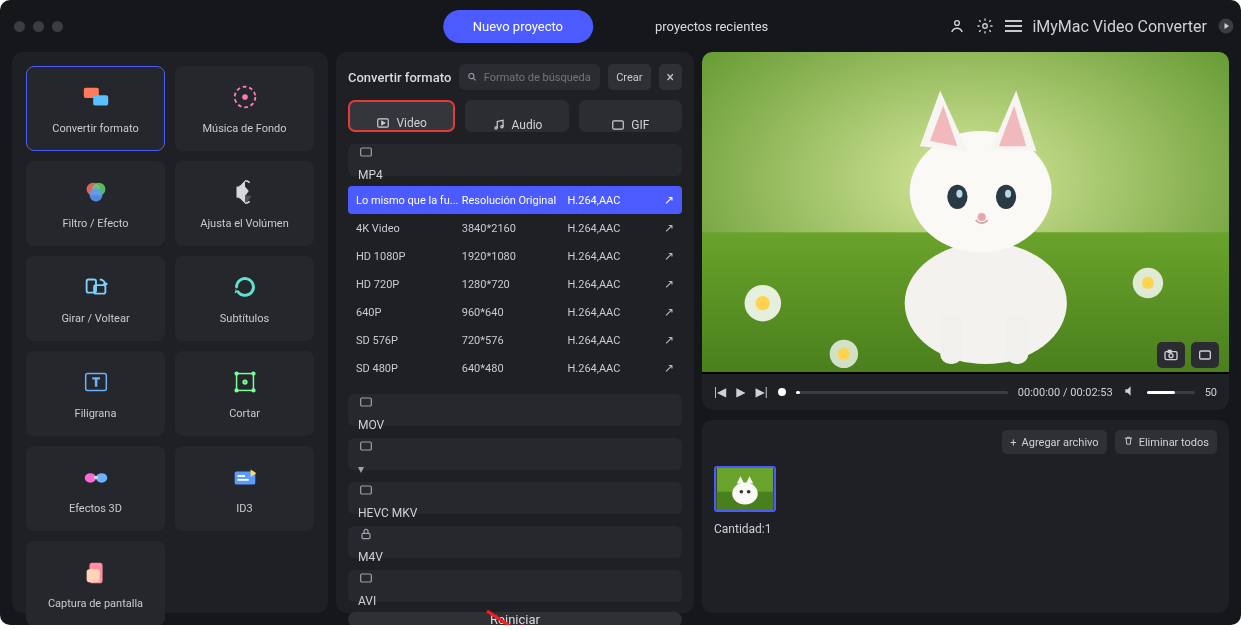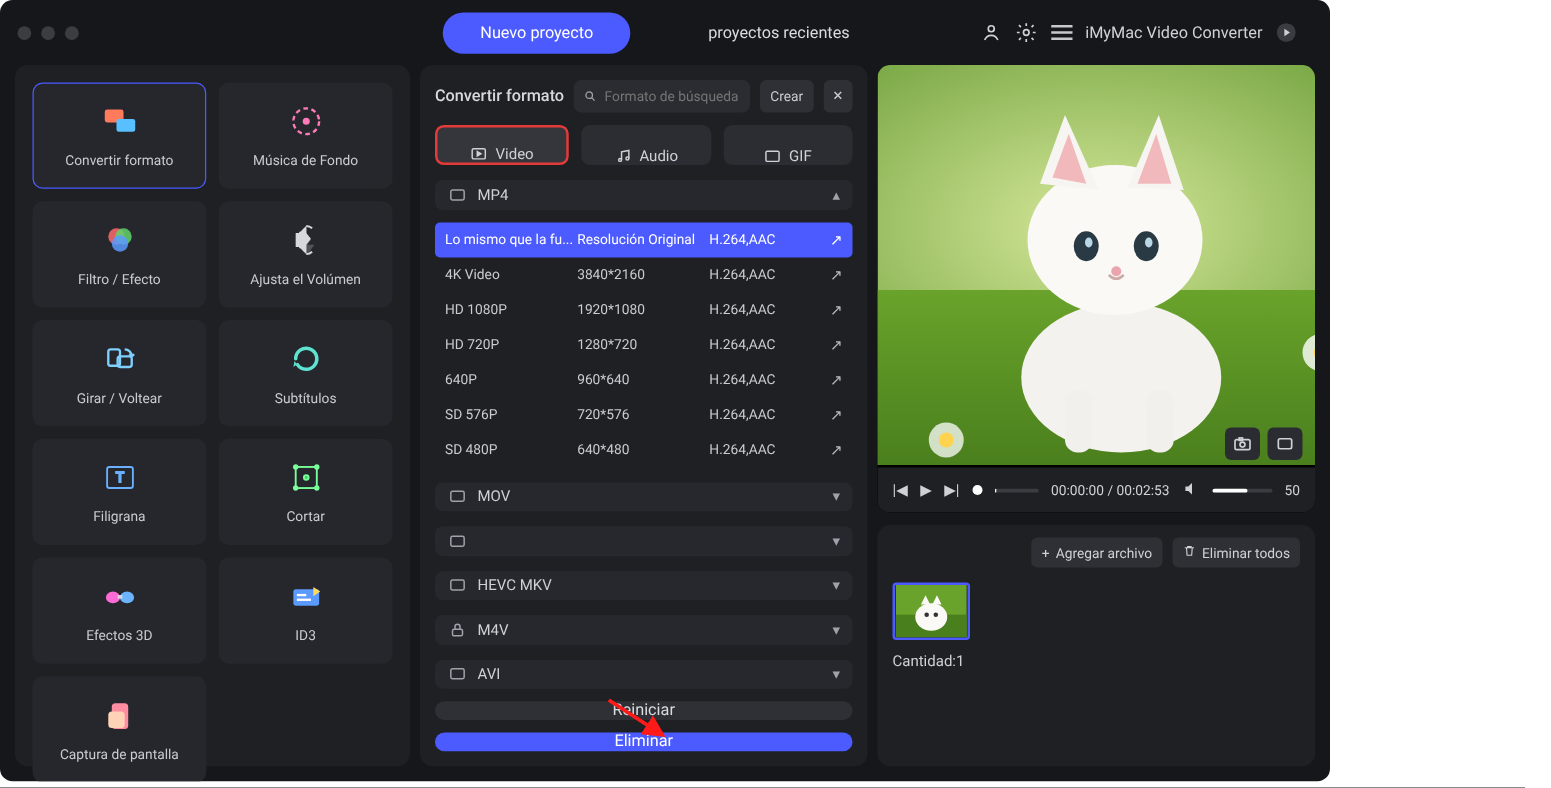--- a/index.html
+++ b/index.html
@@ -1,25 +1,25 @@
 <!DOCTYPE html>
 <html><head>
 <meta charset="utf-8">
 <style>
   * { box-sizing: border-box; margin: 0; padding: 0; font-family: -apple-system, "Segoe UI", Roboto, sans-serif; }
   body { background: #fff; width: 1241px; height: 630px; overflow: hidden; }
-  .window { width: 1064px; height: 625px; background: #16171a; border-radius: 10px; overflow: hidden; display: flex; flex-direction: column; }
+  .window { width: 1241px; height: 625px; background: #16171a; border-radius: 10px; overflow: hidden; display: flex; flex-direction: column; }
   
   .titlebar { height: 52px; display: flex; align-items: center; position: relative; }
   .traffic { display: flex; gap: 8px; padding-left: 14px; }
   .dot { width: 11px; height: 11px; border-radius: 50%; background: #3b3d41; }
   .tabs-top { position: absolute; left: 50%; transform: translateX(-50%); display: flex; gap: 32px; align-items: center; }
   .tab-pill { padding: 9px 30px; border-radius: 18px; font-size: 13px; color: #dadbe0; cursor: pointer; }
   .tab-pill.active { background: #4b5bff; color: #fff; }
-  .tb-right { margin-left: auto; display: flex; align-items: center; gap: 10px; padding-right: 26px; color: #cfd1d7; font-size: 13px; }
+  .tb-right { margin-left: auto; display: flex; align-items: center; gap: 10px; padding-right: 6px; color: #cfd1d7; font-size: 16px; }
   .ico { width: 18px; height: 18px; display: inline-flex; align-items: center; justify-content: center; }
   .ico svg { width: 100%; height: 100%; }
   .hamb { width: 17px; height: 2px; background: #c7c9ce; position: relative; }
   .hamb::before, .hamb::after { content: ""; position: absolute; left: 0; width: 17px; height: 2px; background: #c7c9ce; }
   .hamb::before { top: -5px; } .hamb::after { top: 5px; }
 
   
   .main { flex: 1; display: flex; gap: 8px; padding: 0 12px 12px 12px; min-height: 0; }
   
   .tools { width: 316px; background: #1e2024; border-radius: 10px; padding: 14px; display: grid; grid-template-columns: 1fr 1fr; gap: 10px; align-content: start; }
@@ -31,21 +31,21 @@
   .mid { width: 358px; background: #1e2024; border-radius: 10px; padding: 12px; display: flex; flex-direction: column; gap: 10px; }
   .mid-head { display: flex; align-items: center; gap: 8px; }
   .mid-head h3 { font-size: 13px; font-weight: 500; color: #d7d9de; flex: 0 0 auto; }
   .srch { flex: 1; display: flex; align-items: center; background: #2a2c31; border-radius: 6px; padding: 0 8px; height: 26px; color: #9fa2aa; font-size: 11px; gap: 6px; min-width: 0; overflow: hidden; }
   .srch input { background: transparent; border: none; outline: none; color: #d5d7dc; font-size: 11px; width: 100%; }
   .crear, .close-x { background: #2e3035; color: #c9cbd1; font-size: 11px; height: 26px; border-radius: 5px; display: inline-flex; align-items: center; padding: 0 8px; cursor: pointer; }
   .close-x { padding: 0 8px; font-size: 14px; }
   .type-tabs { display: flex; gap: 10px; }
   .type-tab { flex: 1; height: 32px; background: #2b2d32; border-radius: 7px; display: flex; align-items: flex-end; justify-content: center; gap: 6px; color: #cfd1d7; font-size: 12px; cursor: pointer; }
   .type-tab.active { background: #34363c; border: 2px solid #e33a3a; }
-  .fmt-sect { background: #26282d; border-radius: 6px; margin-top: 2px; height: 32px; display: flex; align-items: center; padding: 0 10px; gap: 8px; color: #cfd1d7; font-size: 12px; cursor: pointer; justify-content: space-between; }
+  .fmt-sect { background: #26282d; border-radius: 6px; margin-top: 2px; height: 32px; display: flex; align-items: flex-start; padding: 0 10px; gap: 8px; color: #cfd1d7; font-size: 12px; cursor: pointer; justify-content: space-between; flex-direction: column; }
   .fmt-icon { width: 16px; height: 16px; color: #9fa2aa; display:inline-flex; align-items:center; }
   .chev { font-size: 12px; color: #9fa2aa; }
   .preset-list { display: flex; flex-direction: column; }
   .preset { display: grid; grid-template-columns: 1.1fr 1.1fr 0.9fr 20px; align-items: center; height: 28px; font-size: 11px; color: #c9cbd1; padding: 0 8px; cursor: pointer; }
   .preset .open { color: #b8bac2; font-size: 12px; justify-self: end; }
   .preset.sel { background: #4b5bff; color: #fff; border-radius: 4px; }
   .preset.sel .open { color: #fff; }
   .mid-footer { display: flex; gap: 10px; margin-top: auto; flex-direction: column; }
   .btn { flex: 1; height: 38px; border-radius: 8px; display: flex; align-items: center; justify-content: center; font-size: 13px; color: #d9dbe1; background: #2e3035; cursor: pointer; position: relative; }
   .btn.primary { background: #4b5bff; color: #fff; }

